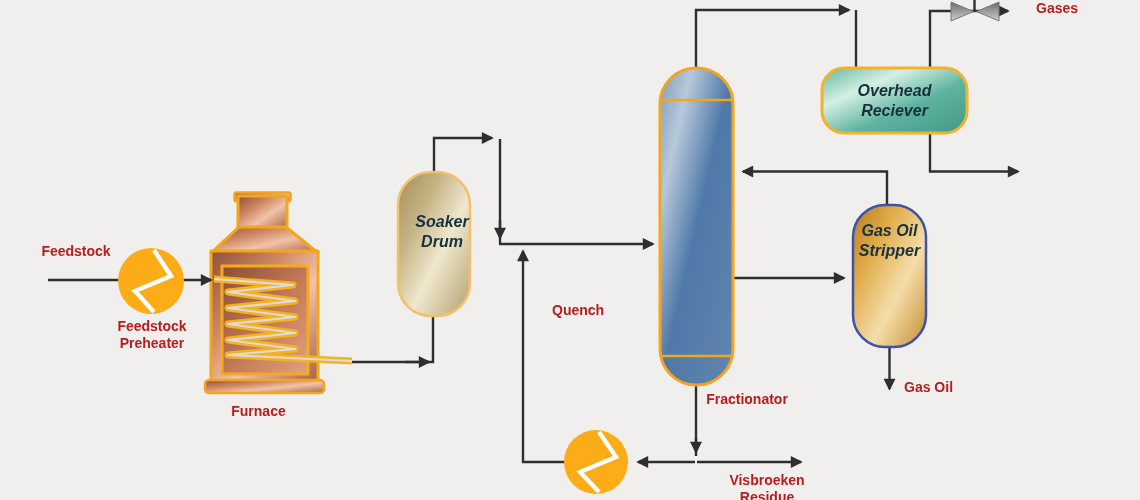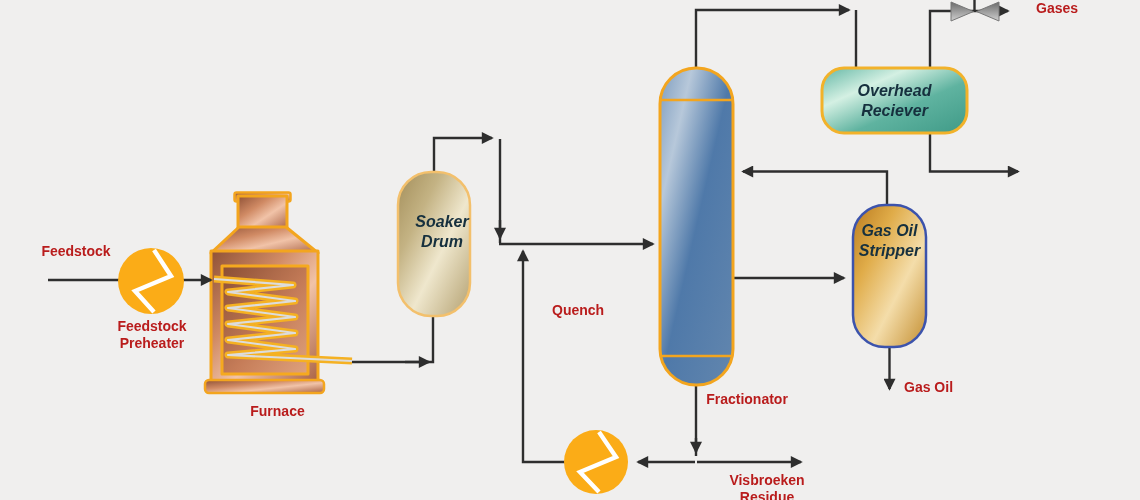--- a/index.html
+++ b/index.html
@@ -132,21 +132,21 @@
     <polygon points="951,2 951,21 973.5,11.5" fill="url(#gValve)" stroke="#777777" stroke-width="1"></polygon>
     <polygon points="999,2 999,21 976.5,11.5" fill="url(#gValve)" stroke="#777777" stroke-width="1"></polygon>
   </g>
 </svg>
 
 <div class="label center" style="left:30px;top:243px;width:92px;">Feedstock</div>
 
 <div class="label center" style="left:103px;top:318px;width:98px;">Feedstock
 Preheater</div>
 
-<div class="label center" style="left:231px;top:403px;width:93px;">Furnace</div>
+<div class="label center" style="left:212px;top:403px;width:93px;">Furnace</div>
 
 <div class="label vessel center" style="left:398px;top:212px;width:88px;">Soaker
 Drum</div>
 
 <div class="label" style="left:552px;top:302px;width:80px;">Quench</div>
 
 <div class="label center" style="left:692px;top:391px;width:110px;">Fractionator</div>
 
 <div class="label vessel center" style="left:822px;top:81px;width:145px;">Overhead
 Reciever</div>

